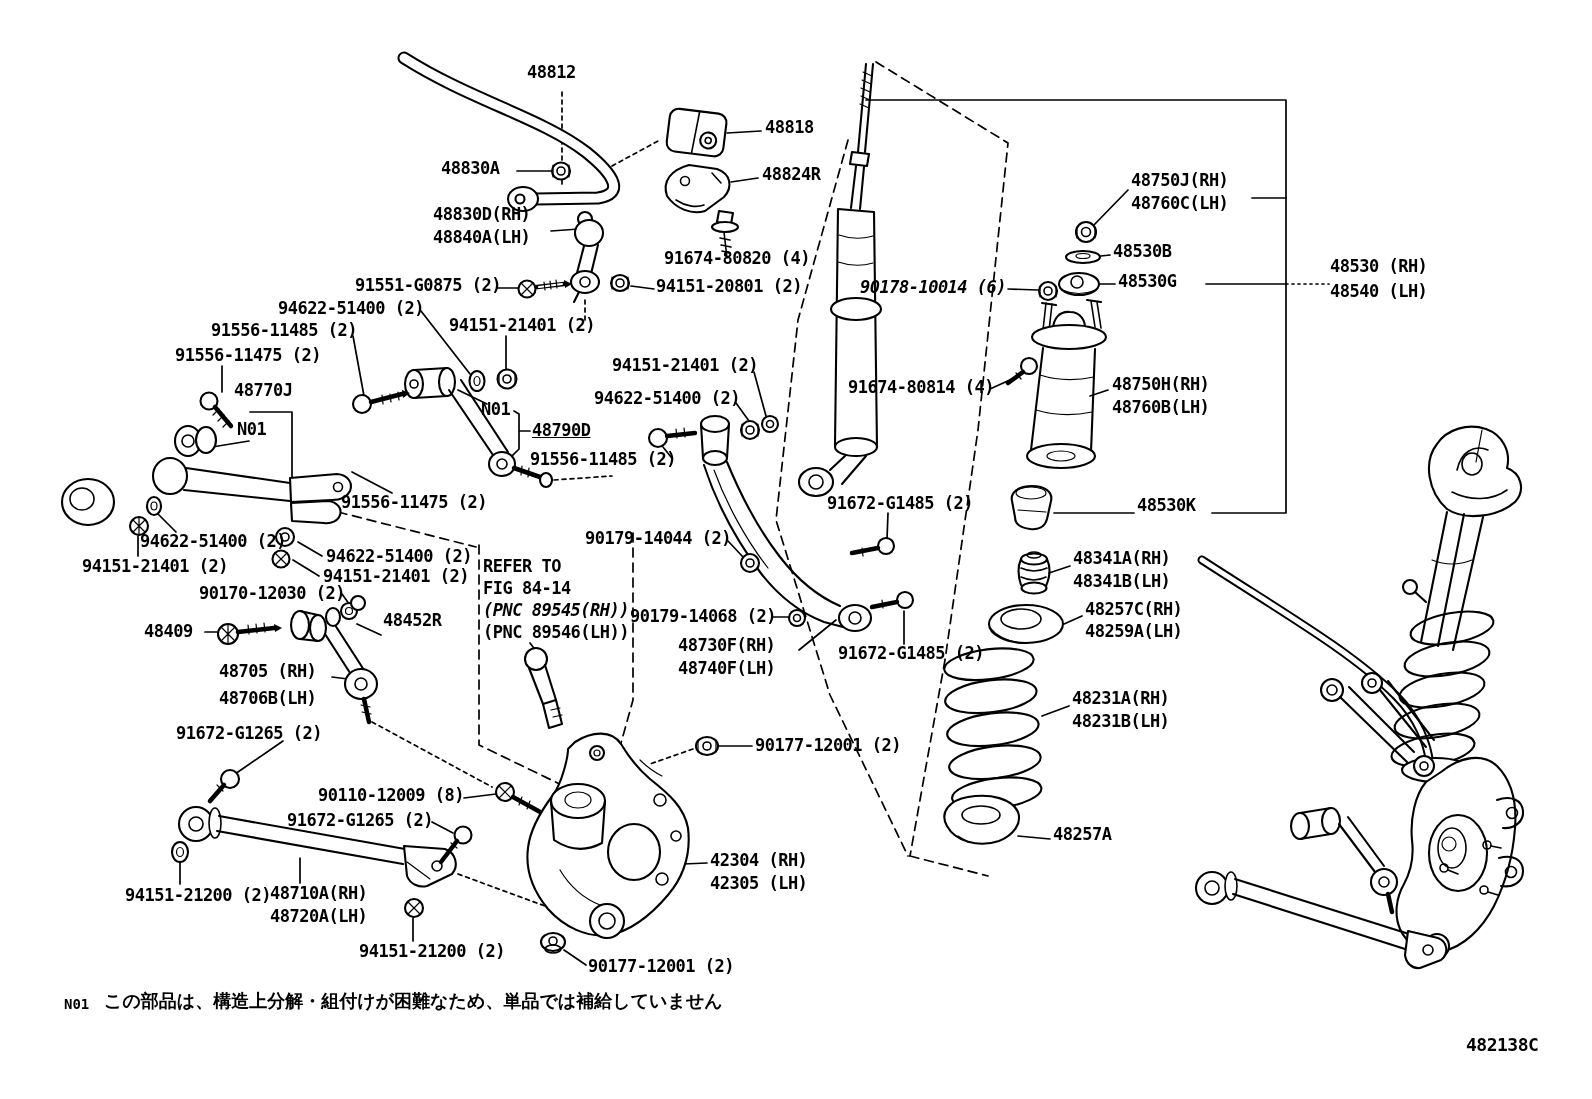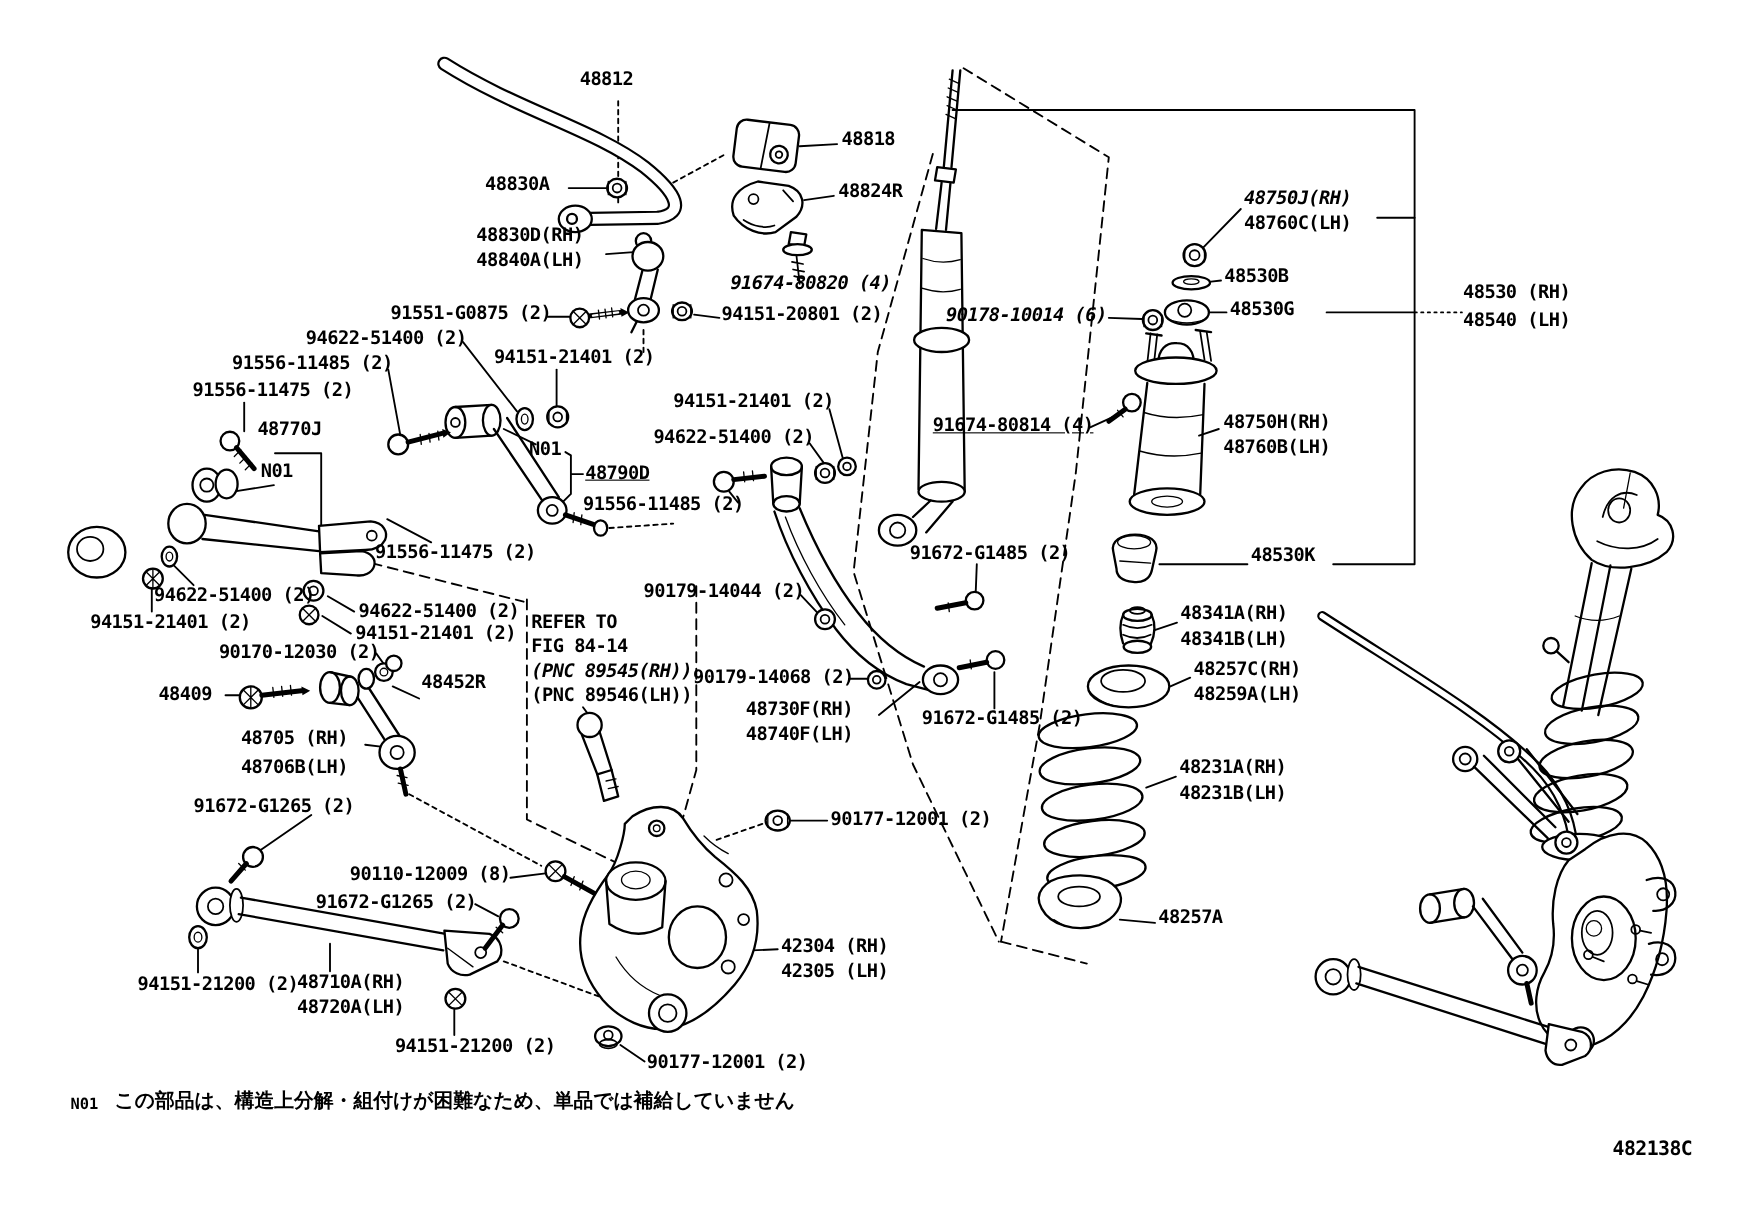--- a/index.html
+++ b/index.html
@@ -458,21 +458,21 @@
   </g>
 </svg>
 
 <div id="label-layer">
       <div class="plabel" style="left: 527px; top: 64px;">48812</div>
       <div class="plabel" style="left: 765px; top: 119px;">48818</div>
       <div class="plabel" style="left: 441px; top: 160px;">48830A</div>
       <div class="plabel" style="left: 762px; top: 166px;">48824R</div>
       <div class="plabel" style="left: 433px; top: 206px;">48830D(RH)</div>
       <div class="plabel" style="left: 433px; top: 229px;">48840A(LH)</div>
-      <div class="plabel" style="left: 664px; top: 250px; font-style: italic;">91674-80820 (4)</div>
+      <div class="plabel" style="left: 664px; top: 250px;">91674-80820 (4)</div>
       <div class="plabel" style="left: 355px; top: 277px;">91551-G0875 (2)</div>
       <div class="plabel" style="left: 656px; top: 278px; text-align: right;">94151-20801 (2)</div>
       <div class="plabel" style="left: 278px; top: 300px;">94622-51400 (2)</div>
       <div class="plabel" style="left: 449px; top: 317px;">94151-21401 (2)</div>
       <div class="plabel" style="left: 211px; top: 322px;">91556-11485 (2)</div>
       <div class="plabel" style="left: 175px; top: 347px;">91556-11475 (2)</div>
       <div class="plabel" style="left: 234px; top: 382px;">48770J</div>
       <div class="plabel" style="left: 237px; top: 421px;">N01</div>
       <div class="plabel" style="left: 481px; top: 401px;">N01</div>
       <div class="plabel" style="left: 532px; top: 422px; text-decoration: underline;">48790D</div>
@@ -504,22 +504,22 @@
       <div class="plabel" style="left: 318px; top: 787px;">90110-12009 (8)</div>
       <div class="plabel" style="left: 287px; top: 812px;">91672-G1265 (2)</div>
       <div class="plabel" style="left: 125px; top: 887px;">94151-21200 (2)</div>
       <div class="plabel" style="left: 270px; top: 885px;">48710A(RH)</div>
       <div class="plabel" style="left: 270px; top: 908px;">48720A(LH)</div>
       <div class="plabel" style="left: 359px; top: 943px;">94151-21200 (2)</div>
       <div class="plabel" style="left: 588px; top: 958px;">90177-12001 (2)</div>
       <div class="plabel" style="left: 710px; top: 852px;">42304 (RH)</div>
       <div class="plabel" style="left: 710px; top: 875px;">42305 (LH)</div>
       <div class="plabel" style="left: 860px; top: 279px; font-style: italic;">90178-10014 (6)</div>
-      <div class="plabel" style="left: 848px; top: 379px; text-decoration: underline;">91674-80814 (4)</div>
-      <div class="plabel" style="left: 1131px; top: 172px; font-style: italic;">48750J(RH)</div>
+      <div class="plabel" style="left: 848px; top: 379px;">91674-80814 (4)</div>
+      <div class="plabel" style="left: 1131px; top: 172px;">48750J(RH)</div>
       <div class="plabel" style="left: 1131px; top: 195px;">48760C(LH)</div>
       <div class="plabel" style="left: 1113px; top: 243px;">48530B</div>
       <div class="plabel" style="left: 1118px; top: 273px;">48530G</div>
       <div class="plabel" style="left: 1330px; top: 258px;">48530 (RH)</div>
       <div class="plabel" style="left: 1330px; top: 283px;">48540 (LH)</div>
       <div class="plabel" style="left: 1112px; top: 376px;">48750H(RH)</div>
       <div class="plabel" style="left: 1112px; top: 399px;">48760B(LH)</div>
       <div class="plabel" style="left: 1137px; top: 497px;">48530K</div>
       <div class="plabel" style="left: 1073px; top: 550px;">48341A(RH)</div>
       <div class="plabel" style="left: 1073px; top: 573px;">48341B(LH)</div>

